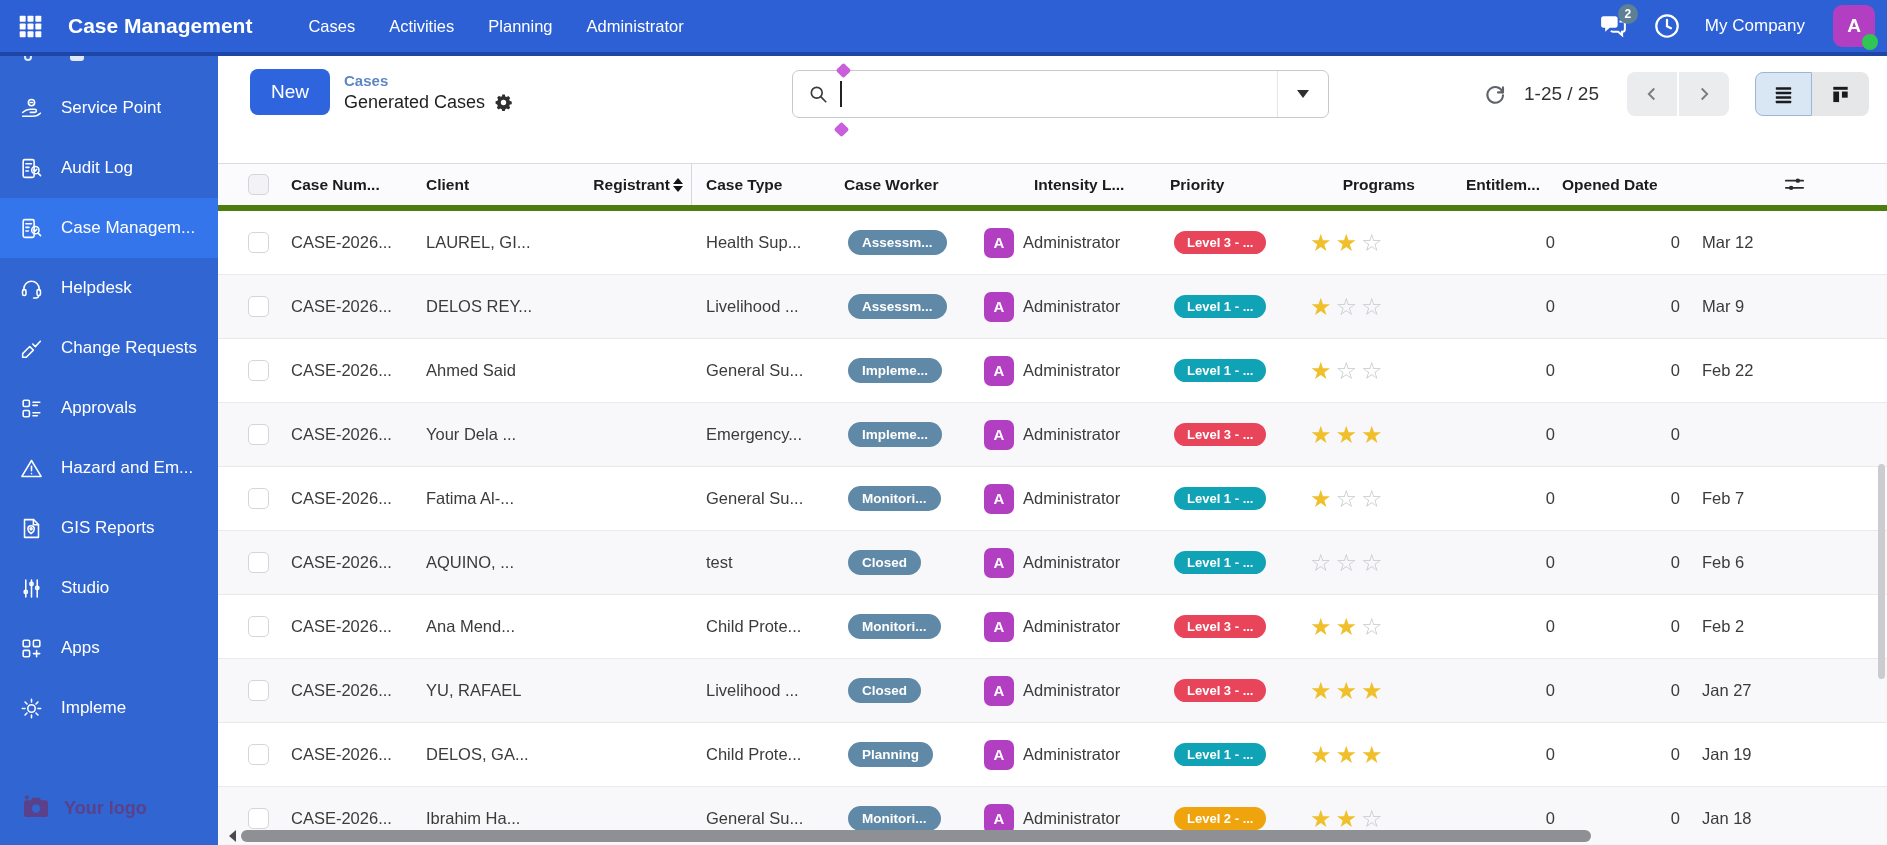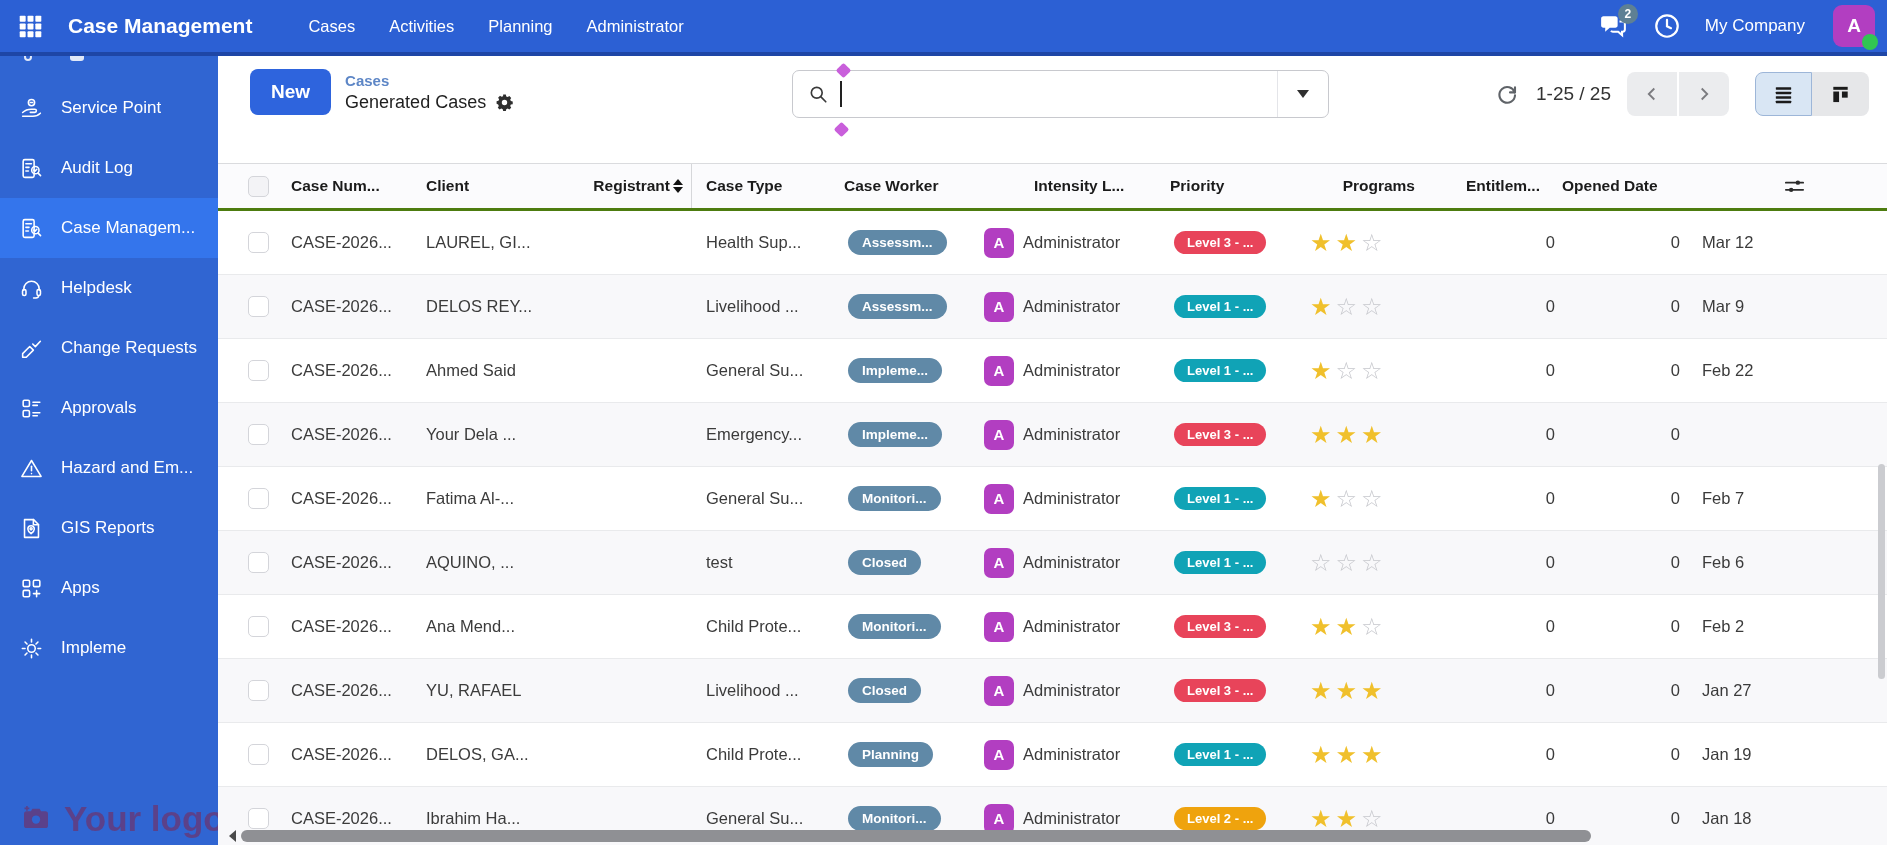--- a/index.html
+++ b/index.html
@@ -26,61 +26,61 @@
   
   .sidebar{position:absolute;top:56px;left:0;bottom:0;width:218px;background:var(--sidebar-blue);z-index:20;overflow:hidden}
   .side-fragment{position:absolute;top:0;left:22px;height:8px;width:160px;overflow:hidden;opacity:.85}
   .side-fragment .f1{position:absolute;left:2px;top:-3px;width:8px;height:8px;border:2px solid #fff;border-radius:50%;display:block}
   .side-fragment .f2{position:absolute;left:48px;top:-2px;width:14px;height:7px;background:#fff;border-radius:0 0 3px 3px;display:block}
   .side-list{padding-top:22px}
   .side-item{display:flex;align-items:center;gap:17px;height:60px;padding:0 12px 0 18px;color:#fff;font-size:17px;cursor:pointer;white-space:nowrap}
   .side-item.selected{background:var(--sidebar-selected-blue)}
   .side-icon{width:26px;height:26px;flex-shrink:0;display:flex;align-items:center;justify-content:center}
   .side-label{overflow:hidden;text-overflow:ellipsis}
-  .side-logo{position:absolute;left:20px;bottom:6px;display:flex;align-items:center;gap:12px;
-    color:rgba(128,36,78,.55);font-size:35px;font-weight:700;white-space:nowrap}
+  .side-logo{position:absolute;left:20px;bottom:21px;display:flex;align-items:center;gap:12px;
+    color:rgba(128,36,78,.55);font-size:18px;font-weight:700;white-space:nowrap}
 
   
   .content{position:absolute;left:218px;top:56px;right:0;bottom:0;background:#fff}
 
   .cpanel{position:relative;height:72px;display:flex;align-items:center;padding-left:32px}
   .new-btn{height:46px;padding:0 21px;border:none;border-radius:8px;background:var(--primary-button-blue);
-    color:#fff;font-size:19px;font-weight:700;font-family:inherit;cursor:pointer;}
+    color:#fff;font-size:19px;font-weight:400;font-family:inherit;cursor:pointer;}
   .bc{margin-left:14px;margin-top:2px}
   .bc-parent{color:#5d86c6;font-size:15px;font-weight:700;cursor:pointer;line-height:1.25}
   .bc-current-row{display:flex;align-items:center;gap:9px}
   .bc-current{font-size:18px;color:#1f1f1f;line-height:1.3}
   .bc-gear{width:19px;height:19px;cursor:pointer;display:flex;align-items:center}
 
   .searchbox{position:absolute;left:574px;top:14px;width:537px;height:48px;border:1px solid #c8c9ce;border-radius:7px;
     background:#fff;display:flex;align-items:center;padding:0 52px 0 15px}
   .search-ico{width:21px;height:21px;margin-right:11px;flex-shrink:0}
   .caret{width:2px;height:26px;background:#222;margin-right:1px}
   .searchbox input{flex:1;border:none;outline:none;font-size:19px;color:#333;font-family:inherit;background:transparent;min-width:0}
   .searchbox input::placeholder{color:#9ba1ab}
   .search-toggle{position:absolute;right:0;top:0;width:51px;height:100%;border-left:1px solid #e4e5e9;
     display:flex;align-items:center;justify-content:center;cursor:pointer;border-radius:0 7px 7px 0}
   .dd-arrow{width:0;height:0;border-left:6px solid transparent;border-right:6px solid transparent;border-top:8px solid #2f2f2f}
   .tour-dot{position:absolute;width:11px;height:11px;background:var(--marker-magenta);transform:rotate(45deg);border-radius:2px;z-index:9}
 
   .pager{position:absolute;right:18px;top:14px;height:48px;display:flex;align-items:center}
   .refresh-btn{width:26px;height:26px;cursor:pointer;margin-right:16px;display:flex;align-items:center;justify-content:center}
-  .pag-text{font-size:19px;color:#333;margin-right:16px;white-space:nowrap}
+  .pag-text{font-size:19px;color:#333;margin-right:28px;white-space:nowrap}
   .nav-group{display:flex;gap:2px;margin-right:26px}
   .nav-btn{width:50px;height:44px;background:#ebecee;border:none;display:flex;align-items:center;justify-content:center;cursor:pointer}
   .nav-btn.prev{border-radius:8px 0 0 8px}
   .nav-btn.next{border-radius:0 8px 8px 0}
   .view-group{display:flex}
   .view-btn{width:57px;height:44px;border:1px solid transparent;display:flex;align-items:center;justify-content:center;cursor:pointer;background:#e6e7e9}
   .view-btn.list{border-radius:8px 0 0 8px;background:#d9e6f4;border-color:#9db6d8}
   .view-btn.kanban{border-radius:0 8px 8px 0}
 
   
   .table-area{position:absolute;top:107px;left:0;right:0;bottom:0;border-top:1px solid #dadbde;overflow:hidden;background:#fff}
-  .thead{height:47px;display:flex;align-items:center;background:#fbfbfd;border-bottom:3px solid #4d7c0f;
+  .thead{height:47px;display:flex;align-items:center;background:#fbfbfd;border-bottom:6px solid #4d7c0f;
     font-weight:700;font-size:15.5px;color:#1b1b1b}
   .trow{height:64px;display:flex;align-items:center;font-size:16.5px;color:#3b3b3b;border-bottom:1px solid #e9eaec;background:#fff;cursor:pointer}
   .trow.alt{background:#f8f8fa}
   .cell{display:flex;align-items:center;height:100%;flex-shrink:0;overflow:hidden;white-space:nowrap}
   .col-cb{width:66px}
   .col-casenum{width:142px;padding-left:7px}
   .col-client{width:136px}
   .col-registrant{width:130px;padding-right:8px}
   .thead .col-registrant{border-right:1px solid #d6d7da;justify-content:flex-end}
   .col-casetype{width:142px;padding-left:14px}
@@ -250,20 +250,31 @@
             <path d="M13.8 3.5v4.9h4.9"></path>
             <path d="M11.6 9.3a3.1 3.1 0 0 1 3.1 3.1c0 2.1-3.1 4.6-3.1 4.6s-3.1-2.5-3.1-4.6a3.1 3.1 0 0 1 3.1-3.1z"></path>
             <circle cx="11.6" cy="12.3" r="1"></circle>
           </svg>
         </div>
         <div class="side-label">GIS Reports</div>
       </div>
       <div class="side-item">
         <div class="side-icon">
           <svg viewBox="0 0 24 24" width="25" height="25" fill="none" stroke="#fff" stroke-width="1.5" stroke-linecap="round" stroke-linejoin="round">
+            <path d="M6.5 3.8v16.4M12 3.8v16.4M17.5 3.8v16.4"></path>
+            <circle cx="6.5" cy="15.3" r="1.6"></circle>
+            <circle cx="12" cy="7.6" r="1.6"></circle>
+            <circle cx="17.5" cy="11.4" r="1.6"></circle>
+          </svg>
+        </div>
+        <div class="side-label">Studio</div>
+      </div>
+      <div class="side-item">
+        <div class="side-icon">
+          <svg viewBox="0 0 24 24" width="25" height="25" fill="none" stroke="#fff" stroke-width="1.5" stroke-linecap="round" stroke-linejoin="round">
             <rect x="4" y="4" width="6.2" height="6.2" rx="1.2"></rect>
             <rect x="13.8" y="4" width="6.2" height="6.2" rx="1.2"></rect>
             <rect x="4" y="13.8" width="6.2" height="6.2" rx="1.2"></rect>
             <path d="M16.9 13.9v6M13.9 16.9h6"></path>
           </svg>
         </div>
         <div class="side-label">Apps</div>
       </div>
       <div class="side-item">
         <div class="side-icon">

